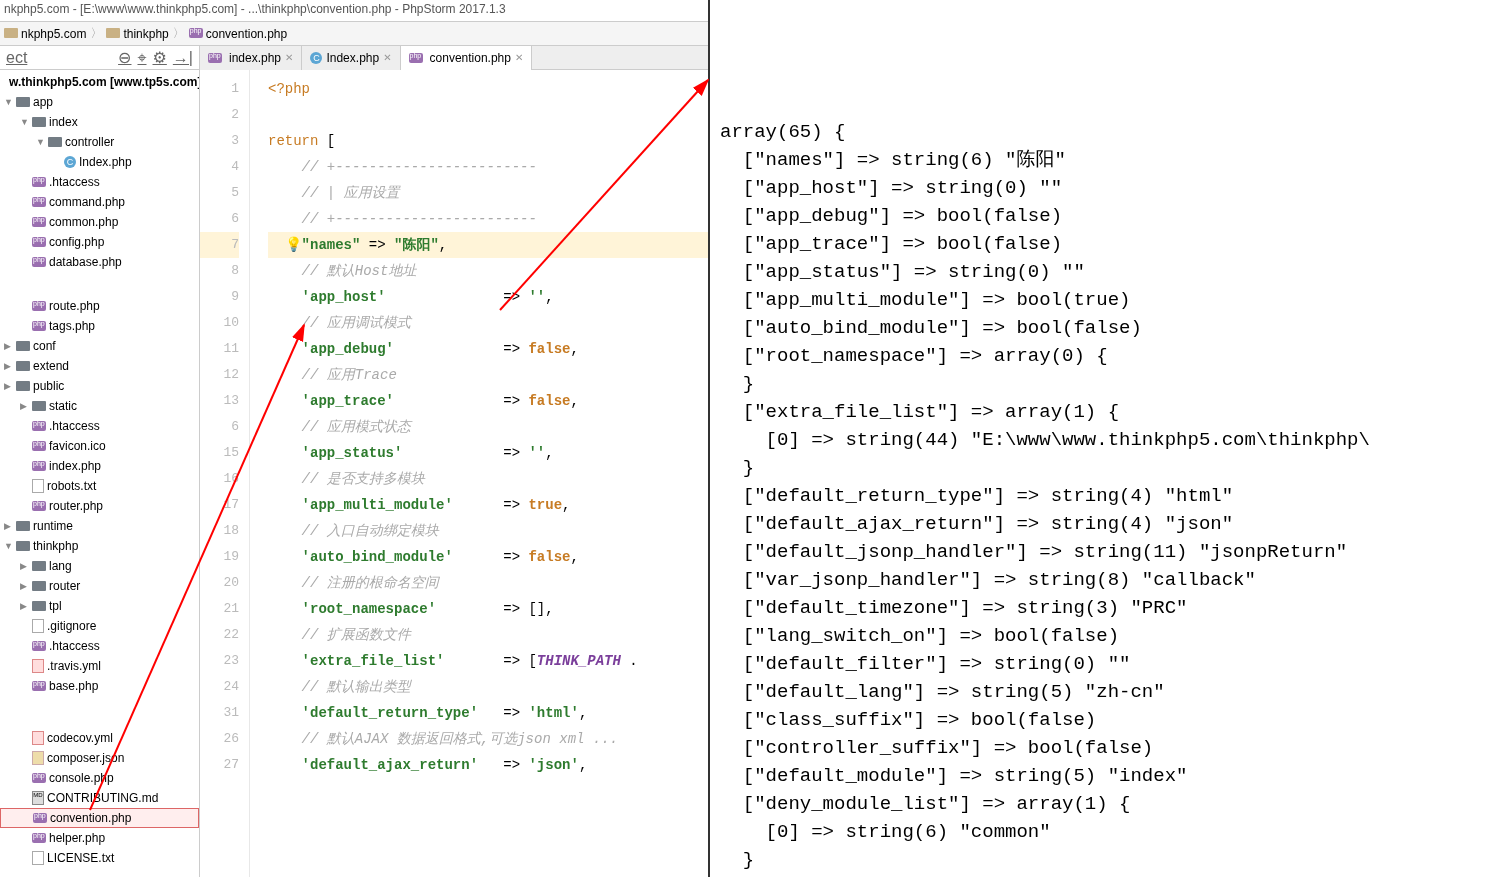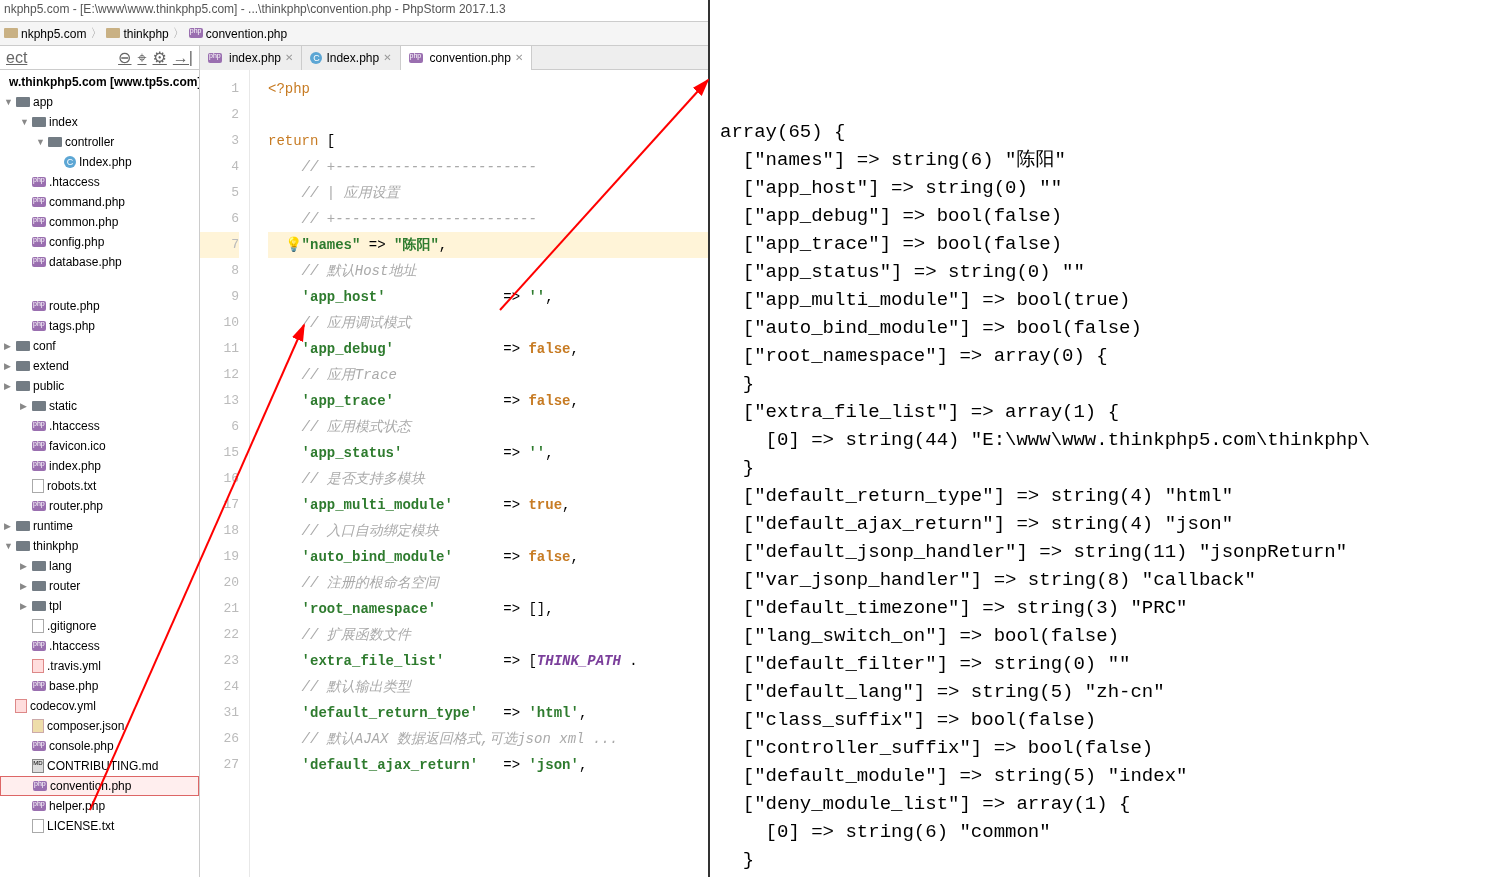--- a/index.html
+++ b/index.html
@@ -217,21 +217,21 @@
             <div class="tree-row" style="padding-left: 20px;">
               <span class="tw"></span>
               <span class="ico yml-ico"></span>
               <span>.travis.yml</span>
             </div>
             <div class="tree-row" style="padding-left: 20px;">
               <span class="tw"></span>
               <span class="ico php-ico"></span>
               <span>base.php</span>
             </div>
-            <div class="tree-row" style="padding-left: 3px;">
+            <div class="tree-row" style="padding-left: 20px; margin-top: 32px;">
               <span class="tw"></span>
               <span class="ico yml-ico"></span>
               <span>codecov.yml</span>
             </div>
             <div class="tree-row" style="padding-left: 20px;">
               <span class="tw"></span>
               <span class="ico json-ico"></span>
               <span>composer.json</span>
             </div>
             <div class="tree-row" style="padding-left: 20px;">

